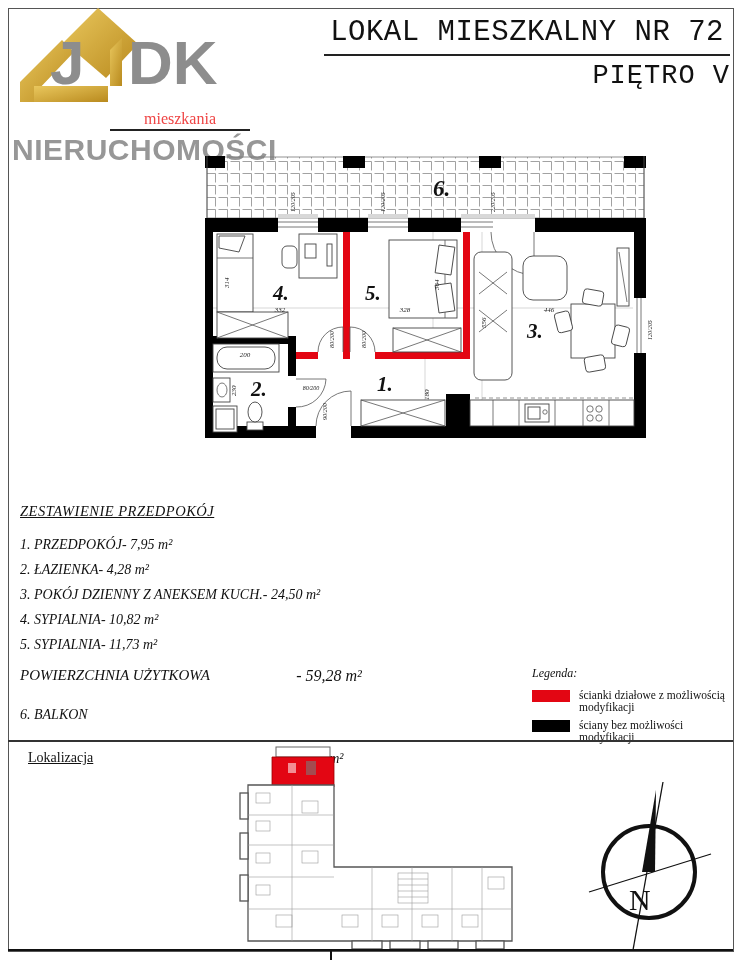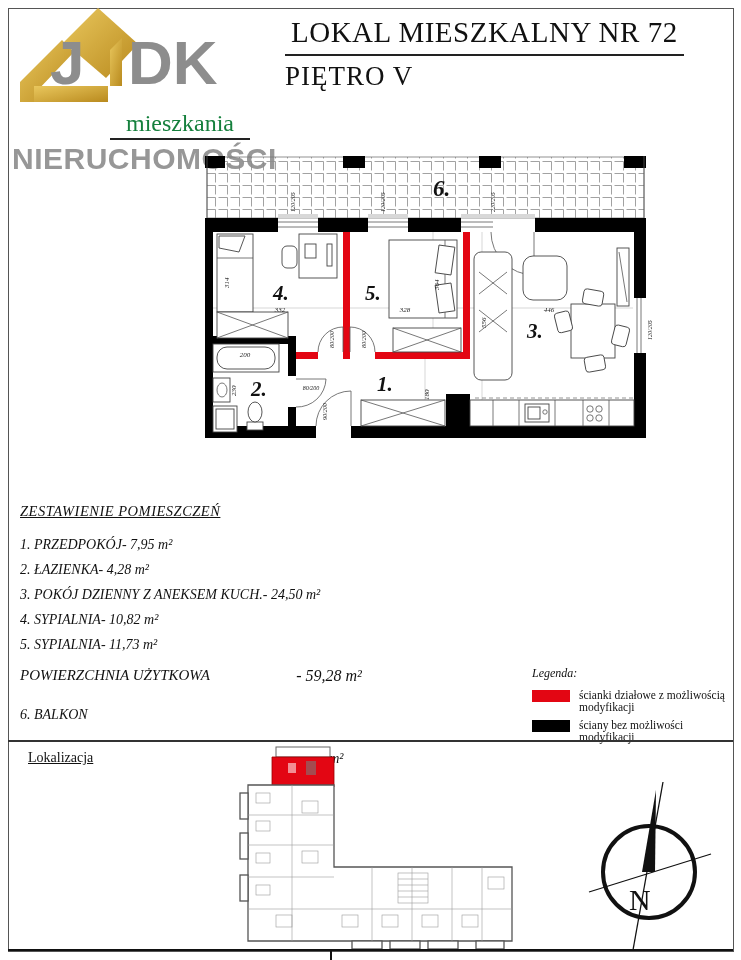--- a/index.html
+++ b/index.html
@@ -1,25 +1,25 @@
 <!DOCTYPE html>
 <html><head>
 <meta charset="utf-8">
 <style>
   html,body{margin:0;padding:0;background:#fff;}
   #page{position:relative;width:741px;height:960px;background:#fff;overflow:hidden;
         font-family:"Liberation Serif",serif;color:#111;}
   #frame{position:absolute;left:8px;top:8px;width:724px;height:942px;border:1px solid #555;}
   
   #logo{position:absolute;left:12px;top:6px;width:260px;}
-  #logo-tagline{margin-left:98px;width:140px;text-align:center;font-size:24px;color:#15803d;
+  #logo-tagline{margin-left:98px;width:140px;text-align:center;font-size:16px;color:#ef4444;
         border-bottom:2px solid #222;padding-bottom:1px;font-family:"Liberation Serif",serif;}
   #logo-brand{font-family:"Liberation Sans",sans-serif;font-weight:bold;font-size:30px;
         color:#979797;letter-spacing:.5px;margin-top:2px;}
-  #titlebox{position:absolute;left:285px;top:16px;width:445px;text-align:left;}
+  #titlebox{position:absolute;left:285px;top:16px;width:445px;text-align:right;font-family:Liberation Mono, monospace;}
   #title{display:inline-block;font-size:29px;letter-spacing:.5px;border-bottom:2px solid #222;
         padding:0 6px 5px;}
   #subtitle{font-size:27px;margin-top:5px;letter-spacing:1px;}
   
   #plan{position:absolute;left:193px;top:148px;}
   .roomnum{font:italic bold 21px "Liberation Serif",serif;fill:#111;}
   .balnum{font:italic bold 23px "Liberation Serif",serif;fill:#111;}
   .dim{font:italic 7px "Liberation Serif",serif;fill:#222;}
   .dims{font:italic 6px "Liberation Serif",serif;fill:#222;}
   .furn{fill:#fff;stroke:#444;stroke-width:.9;}
@@ -264,21 +264,21 @@
     <text class="dim" x="356" y="164" text-anchor="middle">446</text>
     <text class="dim" transform="translate(36,140) rotate(-90)">314</text>
     <text class="dim" transform="translate(246,142) rotate(-90)">364</text>
     <text class="dim" transform="translate(293,180) rotate(-90)">556</text>
     <text class="dim" transform="translate(236,252) rotate(-90)">180</text>
     <text class="dim" x="52" y="209" text-anchor="middle">200</text>
     <text class="dim" transform="translate(43,248) rotate(-90)">230</text>
   </svg>
 
   <div id="areas">
-    <div class="ttl">ZESTAWIENIE POMIESZCZEŃ</div>
+    <div class="ttl">ZESTAWIENIE PRZEDPOKÓJ</div>
     <div class="row">
       <span>1. PRZEDPOKÓJ</span>
       <span class="val">- 7,95 m²</span>
     </div>
     <div class="row">
       <span>2. ŁAZIENKA</span>
       <span class="val">- 4,28 m²</span>
     </div>
     <div class="row">
       <span>3. POKÓJ DZIENNY Z ANEKSEM KUCH.</span>

